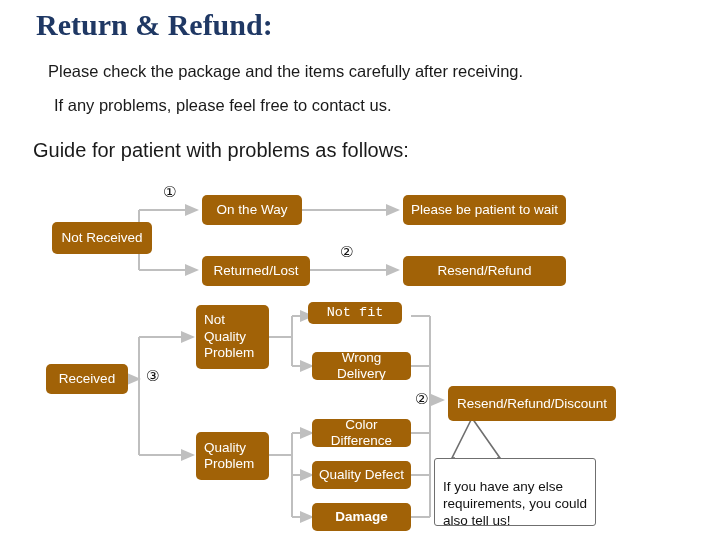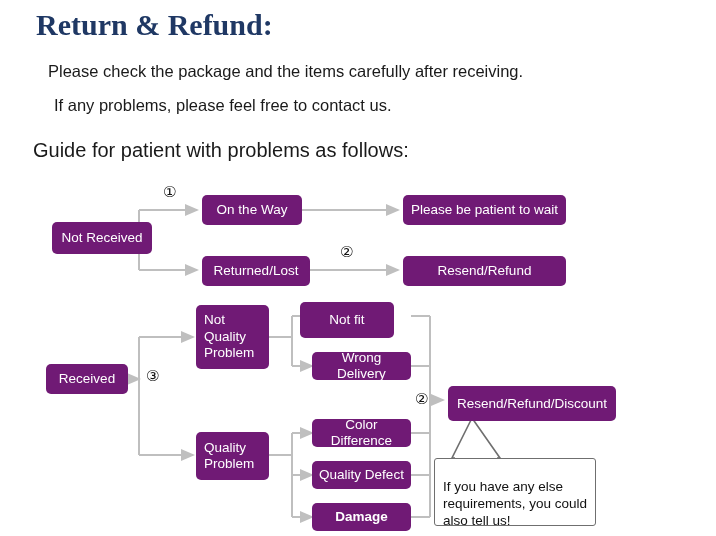--- a/index.html
+++ b/index.html
@@ -42,21 +42,21 @@
   }
   .guide {
     position: absolute;
     left: 33px;
     top: 139px;
     font-size: 20px;
     color: #1a1a1a;
   }
   .node {
     position: absolute;
-    background: #701a75;
+    background: #a16207;
     color: #ffffff;
     border-radius: 5px;
     font-size: 13.5px;
     display: flex;
     align-items: center;
     justify-content: center;
     text-align: center;
     line-height: 1.18;
     box-sizing: border-box;
     padding: 2px 4px;
@@ -179,21 +179,21 @@
     <span style="align-self:flex-start;">Not</span>
     <span style="align-self:flex-start;">Quality</span>
     <span style="align-self:flex-start;">Problem</span>
   </div>
 
   <div class="node multiline" style="left:196px; top:432px; width:73px; height:48px; align-items:flex-start; justify-content:center; padding-left:8px;">
     <span style="align-self:flex-start;">Quality</span>
     <span style="align-self:flex-start;">Problem</span>
   </div>
 
-  <div class="node" style="left:300px; top:302px; width:94px; height:36px;">
+  <div class="node" style="left:308px; top:302px; width:94px; height:22px;font-family:Liberation Mono, monospace;">
     <span>Not fit</span>
   </div>
 
   <div class="node" style="left:312px; top:352px; width:99px; height:28px;">
     <span>Wrong Delivery</span>
   </div>
 
   <div class="node" style="left:312px; top:419px; width:99px; height:28px;">
     <span>Color Difference</span>
   </div>

